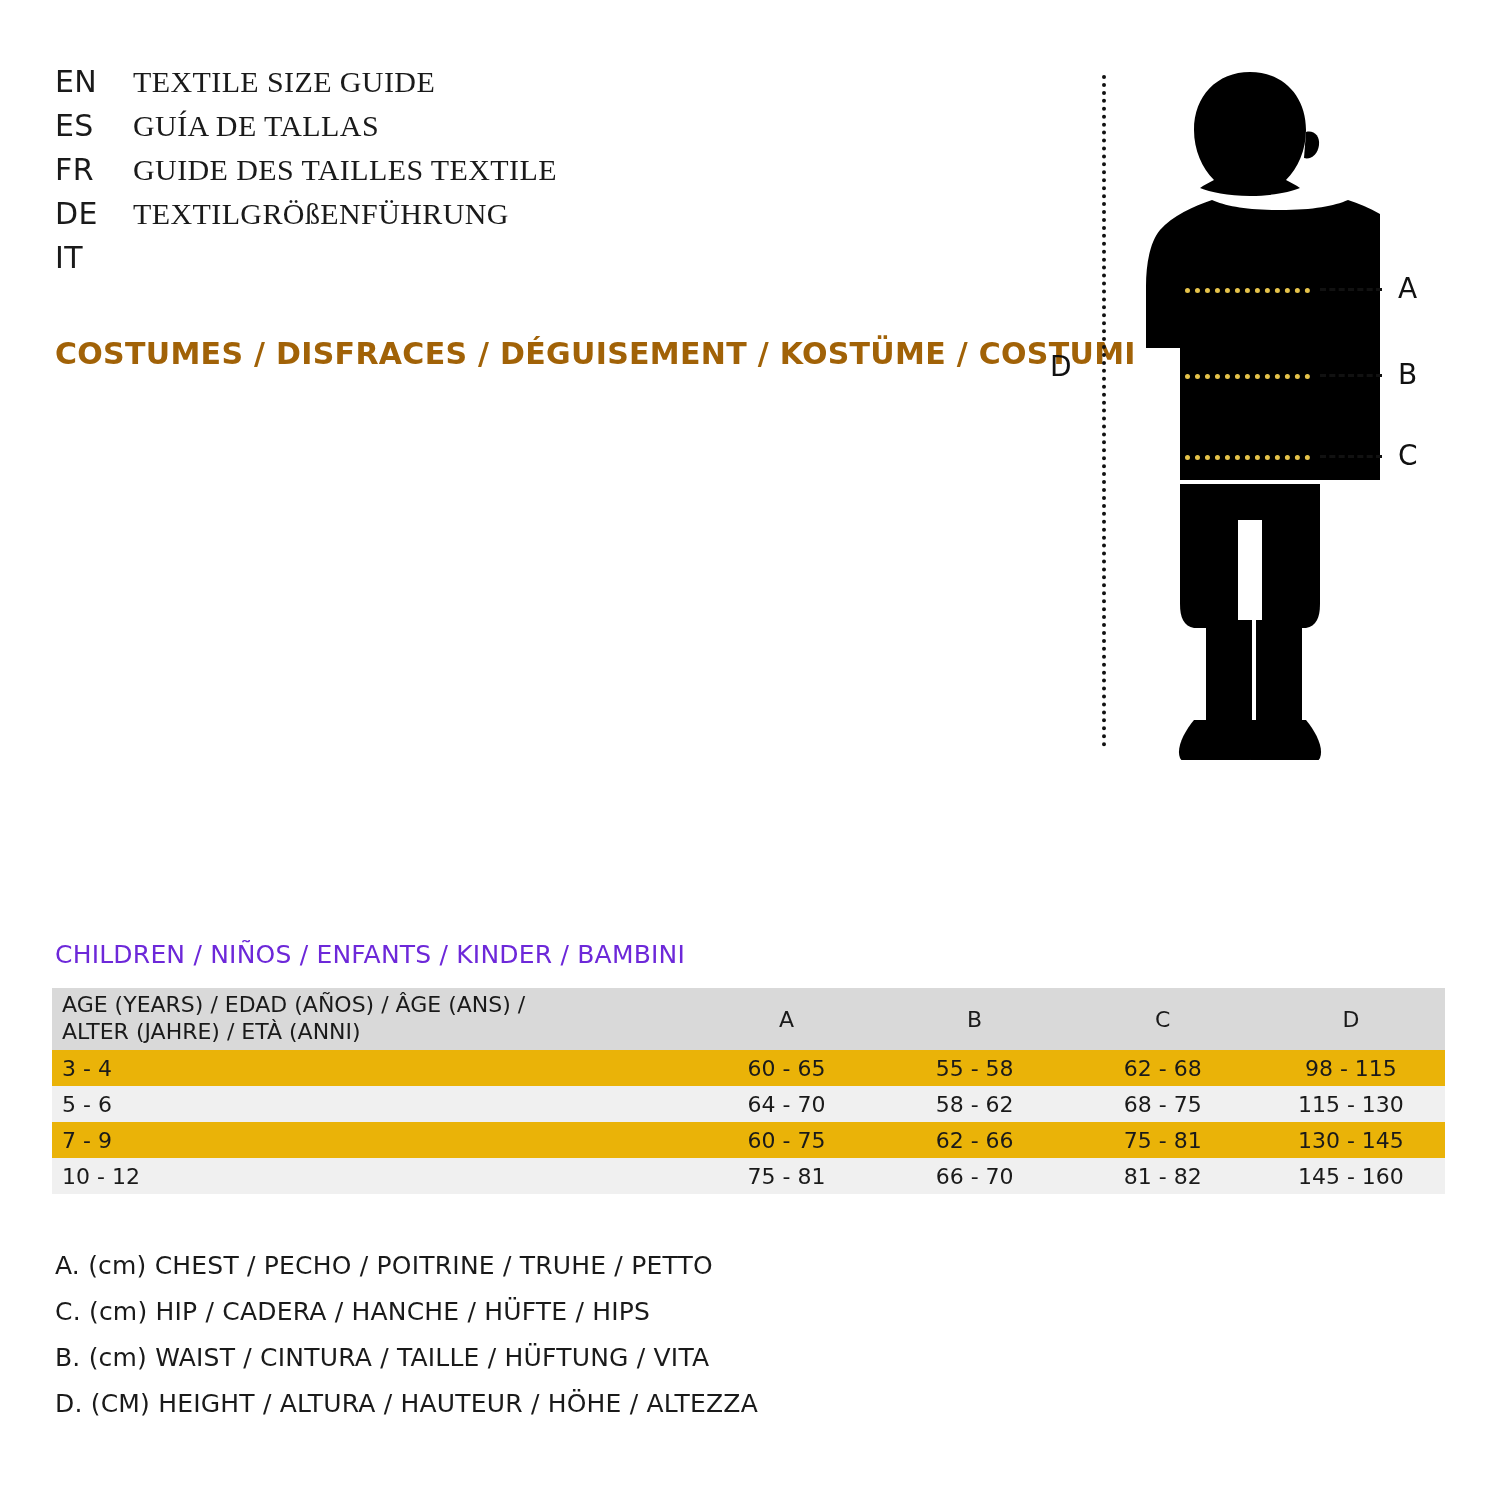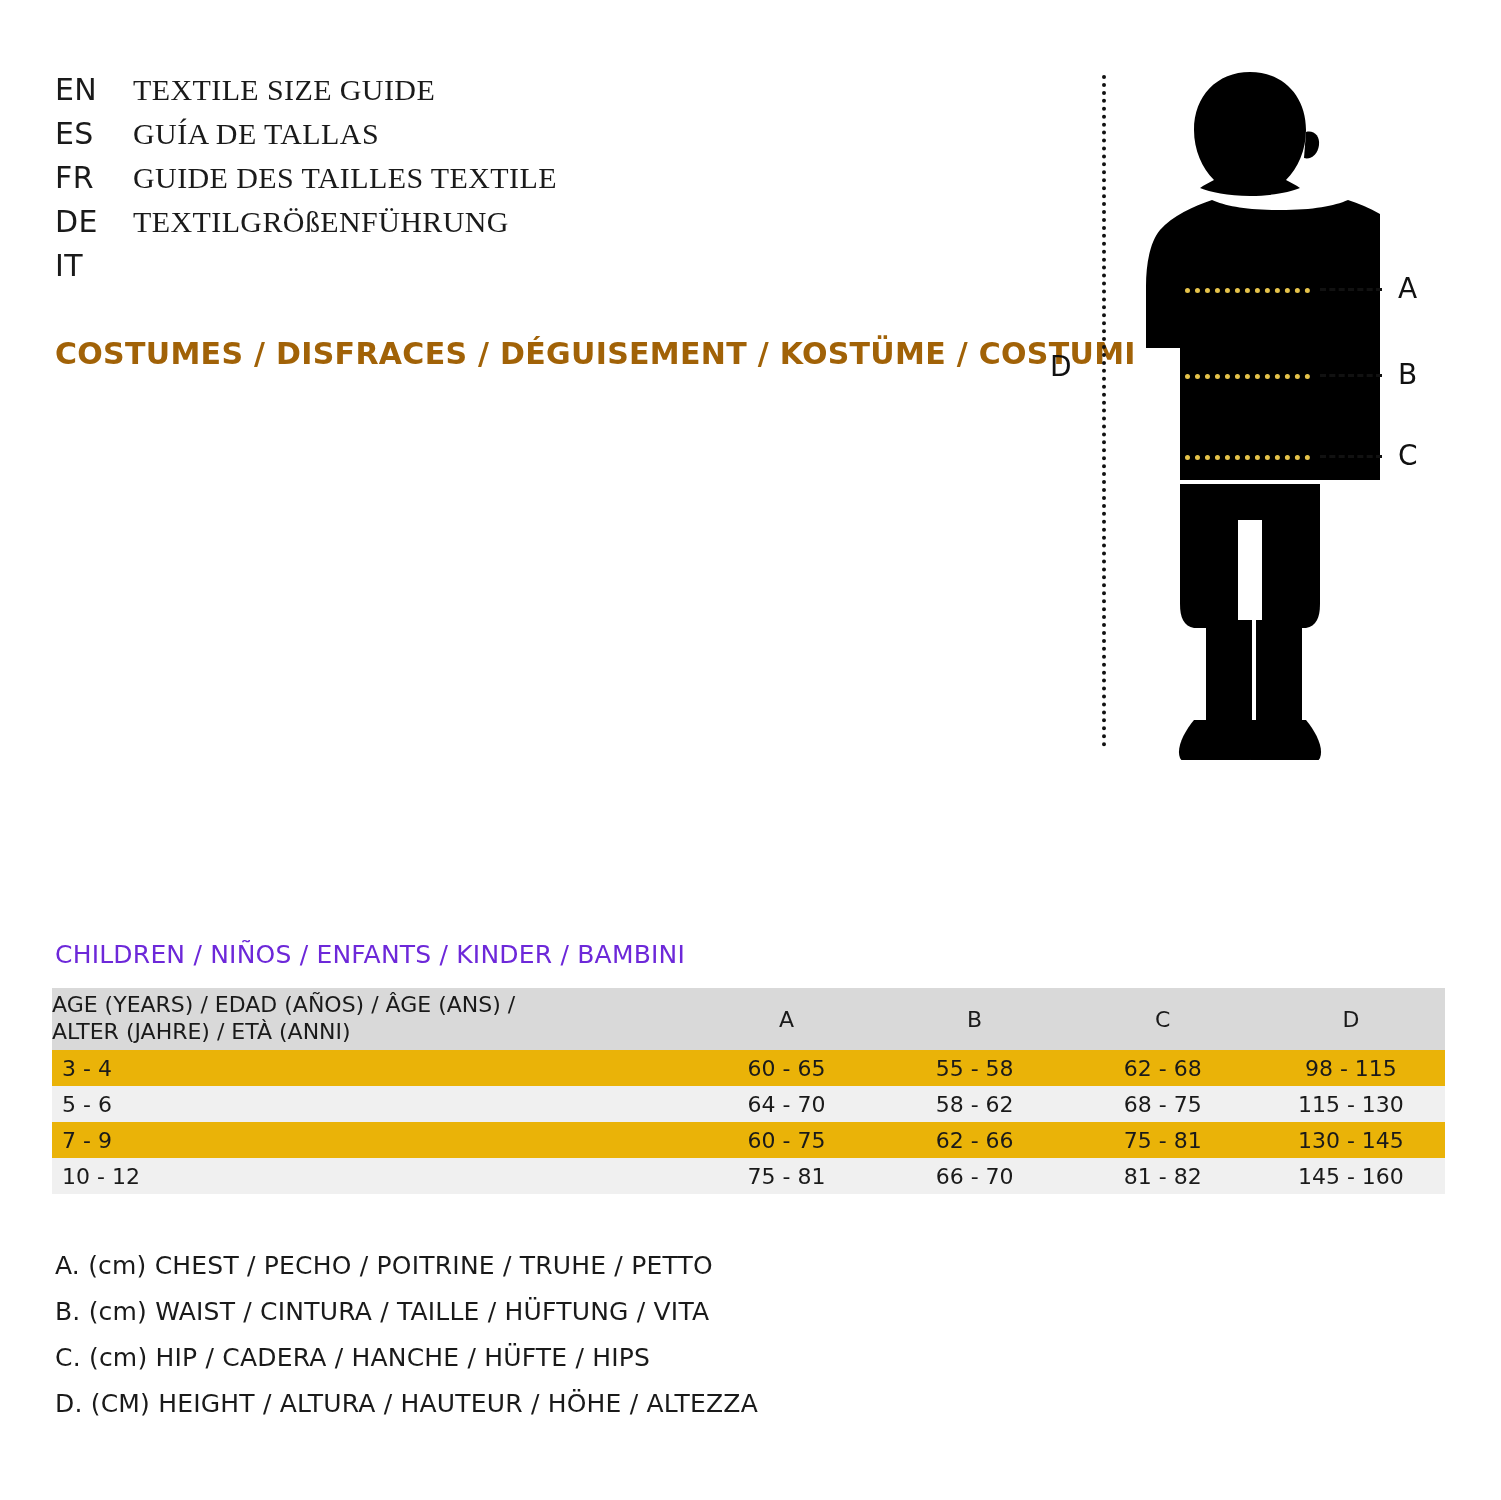--- a/index.html
+++ b/index.html
@@ -14,21 +14,21 @@
     position: relative;
     font-family: "DejaVu Sans", "Liberation Sans", sans-serif;
     color: #1a1a1a;
     overflow: hidden;
   }
 
   
   .lang-block {
     position: absolute;
     left: 55px;
-    top: 72px;
+    top: 64px;
     width: 960px;
   }
   .lang-row {
     display: flex;
     align-items: baseline;
     height: 44px;
     font-size: 30px;
     letter-spacing: 0.4px;
     color: #1a1a1a;
   }
@@ -122,21 +122,21 @@
     text-align: center;
     height: 36px;
     vertical-align: middle;
   }
   table.size-table thead th {
     background: #d9d9d9;
     height: 62px;
   }
   table.size-table thead th.agehead {
     text-align: left;
-    padding-left: 0;
+    padding-left: 10px;
     line-height: 1.22;
     font-size: 22px;
   }
   table.size-table tbody td.agecell {
     text-align: left;
     padding-left: 10px;
   }
   table.size-table tbody tr.odd td { background: #eab308; }
   table.size-table tbody tr.even td { background: #f0f0f0; }
 
@@ -264,16 +264,16 @@
       <td>75 - 81</td>
       <td>66 - 70</td>
       <td>81 - 82</td>
       <td>145 - 160</td>
     </tr>
   </tbody>
 </table>
 
 <div class="legend">
   <div class="legend-row">A. (cm) CHEST / PECHO / POITRINE / TRUHE / PETTO</div>
+  <div class="legend-row">C. (cm) HIP / CADERA / HANCHE / HÜFTE / HIPS</div>
   <div class="legend-row">B. (cm) WAIST / CINTURA / TAILLE / HÜFTUNG / VITA</div>
-  <div class="legend-row">C. (cm) HIP / CADERA / HANCHE / HÜFTE / HIPS</div>
   <div class="legend-row">D. (CM) HEIGHT / ALTURA / HAUTEUR / HÖHE / ALTEZZA</div>
 </div>
 
 </body></html>

